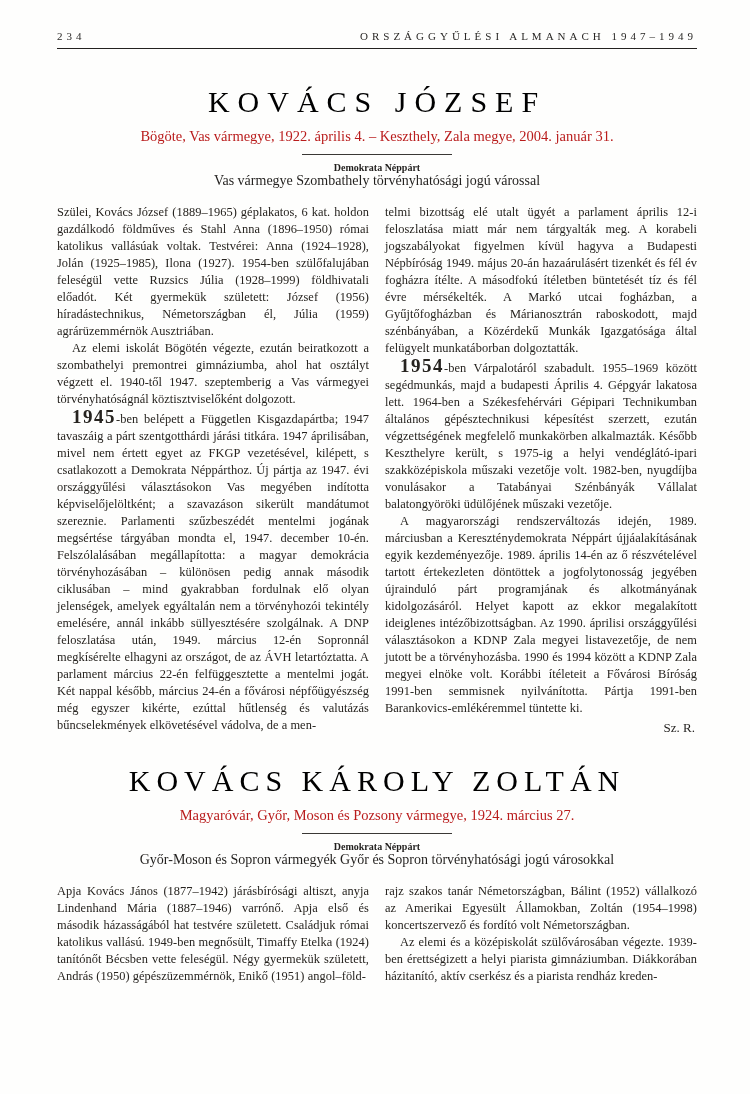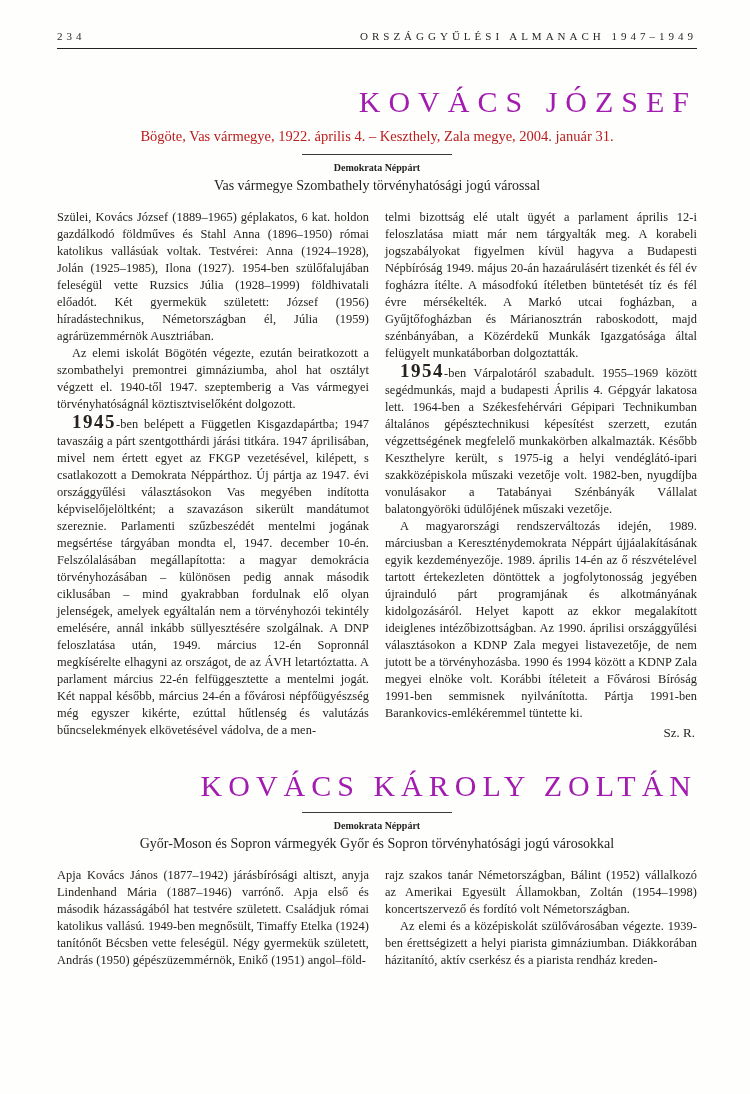--- a/index.html
+++ b/index.html
@@ -16,37 +16,37 @@
 
   
   .running-head {
     display: flex; justify-content: space-between; align-items: baseline;
     font-size: 11px; letter-spacing: 4px; color: #2a2826;
   }
   .head-rule { border: none; border-top: 1.4px solid #23211f; margin-top: 6px; }
 
   
   .entry-title {
-    text-align: right;
+    text-align: center;
     font-size: 30px; font-weight: 400;
     letter-spacing: 8px;
-    color: #a21caf;
+    color: #000000;
     white-space: nowrap;
   }
   .entry-1 .entry-title { margin-top: 36px; }
   .entry-2 .entry-title { margin-top: 28px; letter-spacing: 6px; }
   .entry-life {
     text-align: center; font-size: 14.5px; margin-top: 9px; color: #b91c1c;
   }
   .title-rule {
     width: 150px; border: none; border-top: 1.2px solid #3a3835;
     margin: 9px auto 7px auto;
   }
   .entry-party { text-align: center; font-size: 10px; font-weight: 700; }
-  .entry-district { text-align: center; font-size: 14px; margin-top: 5px; }
+  .entry-district { text-align: center; font-size: 14px; }
 
   
   .cols { display: flex; gap: 16px; margin-top: 15px; }
   .col { width: 313px; }
   .col p {
     font-size: 12.4px; line-height: 17px;
     text-align: justify; color: #26231f;
     letter-spacing: 0.05px;
   }
   .col p.indent { text-indent: 15px; }
@@ -85,20 +85,21 @@
               <p class="indent"><span class="year-start">1954</span>-ben Várpalotáról szabadult. 1955–1969 között segédmunkás, majd a budapesti Április 4. Gépgyár lakatosa lett. 1964-ben a Székesfehérvári Gépipari Technikumban általános gépésztechnikusi képesítést szerzett, ezután végzettségének megfelelő munkakörben alkalmazták. Később Keszthelyre került, s 1975-ig a helyi vendéglátó-ipari szakközépiskola műszaki vezetője volt. 1982-ben, nyugdíjba vonulásakor a Tatabányai Szénbányák Vállalat balatongyöröki üdülőjének műszaki vezetője.</p>
               <p class="indent">A magyarországi rendszerváltozás idején, 1989. márciusban a Kereszténydemokrata Néppárt újjáalakításának egyik kezdeményezője. 1989. április 14-én az ő részvételével tartott értekezleten döntöttek a jogfolytonosság jegyében újrainduló párt programjának és alkotmányának kidolgozásáról. Helyet kapott az ekkor megalakított ideiglenes intézőbizottságban. Az 1990. áprilisi országgyűlési választásokon a KDNP Zala megyei listavezetője, de nem jutott be a törvényhozásba. 1990 és 1994 között a KDNP Zala megyei elnöke volt. Korábbi ítéleteit a Fővárosi Bíróság 1991-ben semmisnek nyilvánította. Pártja 1991-ben Barankovics-emlékéremmel tüntette ki.</p>
             </div>
           <div class="signature">Sz. R.</div>
         </div>
       </div>
     </section>
 
     <section class="entry entry-2">
       <h1 class="entry-title">KOVÁCS KÁROLY ZOLTÁN</h1>
+      <div class="entry-life">Magyaróvár, Győr, Moson és Pozsony vármegye, 1924. március 27.</div>
       <hr class="title-rule">
       <div class="entry-party">Demokrata Néppárt</div>
       <div class="entry-district">Győr-Moson és Sopron vármegyék Győr és Sopron törvényhatósági jogú városokkal</div>
       <div class="cols">
         <div class="col">
             <p class="">Apja Kovács János (1877–1942) járásbírósági altiszt, anyja Lindenhand Mária (1887–1946) varrónő. Apja első és második házasságából hat testvére született. Családjuk római katolikus vallású. 1949-ben megnősült, Timaffy Etelka (1924) tanítónőt Bécsben vette feleségül. Négy gyermekük született, András (1950) gépészüzemmérnök, Enikő (1951) angol–föld-</p>
           </div>
         <div class="col">
             <p class="">rajz szakos tanár Németországban, Bálint (1952) vállalkozó az Amerikai Egyesült Államokban, Zoltán (1954–1998) koncertszervező és fordító volt Németországban.</p>
             <p class="indent">Az elemi és a középiskolát szülővárosában végezte. 1939-ben érettségizett a helyi piarista gimnáziumban. Diákkorában házitanító, aktív cserkész és a piarista rendház kreden-</p>

